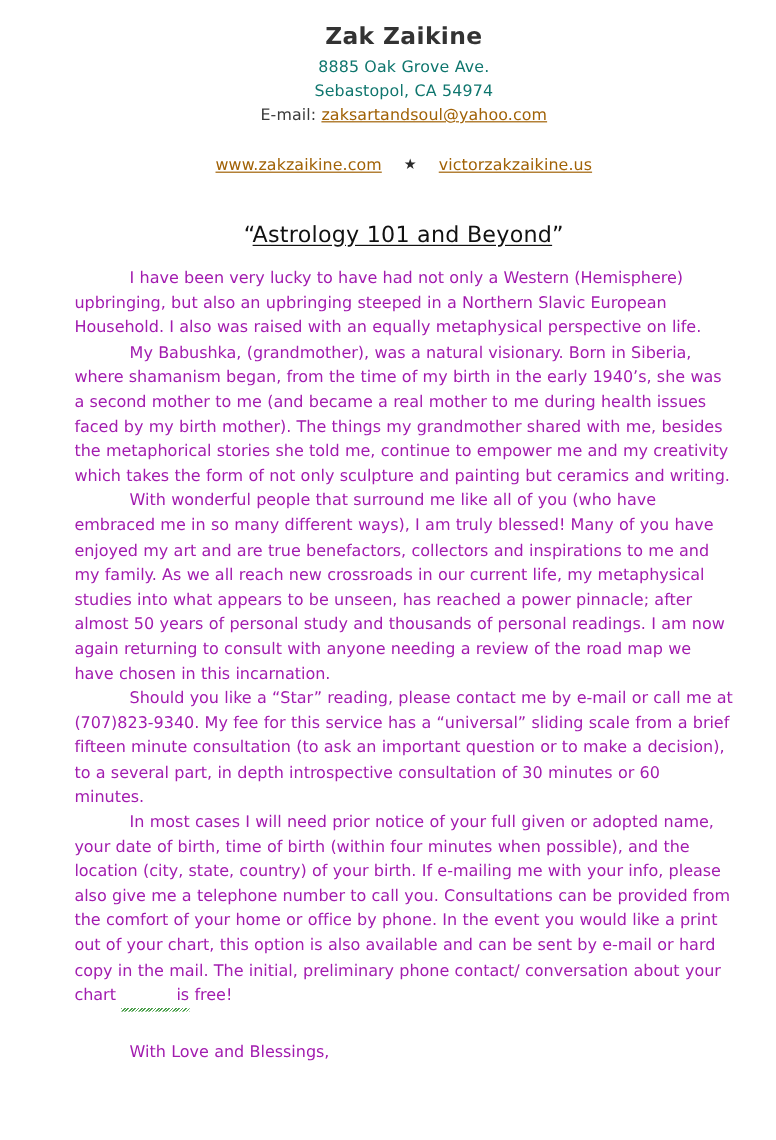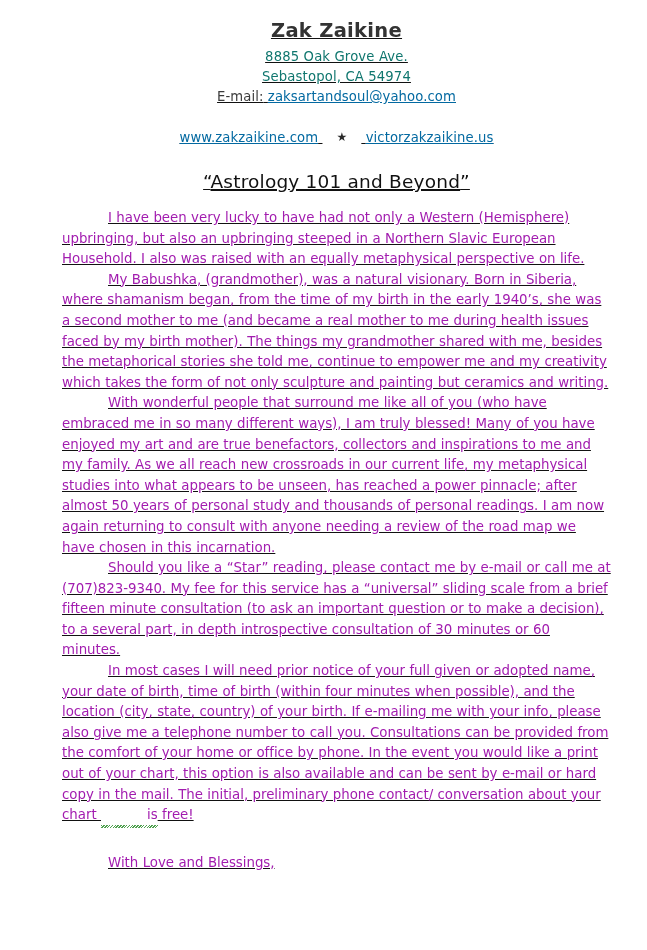--- a/index.html
+++ b/index.html
@@ -14,21 +14,20 @@
     overflow: hidden;
     font-family: "DejaVu Sans", sans-serif;
     color: #111111;
   }
   .page {
     width: 647px;
     height: 950px;
     box-sizing: border-box;
     padding: 18px 36px 0 62px;
     position: relative;
-    text-decoration: underline;
   }
 
   
   .letterhead {
     text-align: center;
     margin: 0 0 2px 0;
   }
   .lh-name {
     font-family: "DejaVu Sans", sans-serif;
     font-weight: bold;
@@ -46,21 +45,21 @@
     letter-spacing: 0.15px;
   }
   .lh-contact {
     font-family: "DejaVu Sans", sans-serif;
     font-size: 13.2px;
     line-height: 21px;
     color: #3b3b3b;
     letter-spacing: 0.1px;
   }
   .link {
-    color: #0369a1;
+    color: #a16207;
     text-decoration: underline;
   }
   .lh-sites {
     font-family: "DejaVu Sans", sans-serif;
     font-size: 13.2px;
     line-height: 22px;
     letter-spacing: 0.1px;
     margin-top: 19px;
   }
   .star {
@@ -70,21 +69,21 @@
     padding: 0 14px;
     vertical-align: 1px;
   }
 
   
   .doc-title {
     text-align: center;
     font-family: "DejaVu Sans", sans-serif;
     font-size: 18.5px;
     color: #111111;
-    margin: 22px 0 16px 0;
+    margin: 36px 0 16px 0;
     letter-spacing: 0.2px;
   }
   .doc-title .u {
     text-decoration: underline;
     text-underline-offset: 2px;
   }
 
   
   .body-copy {
     font-family: "DejaVu Sans", sans-serif;

